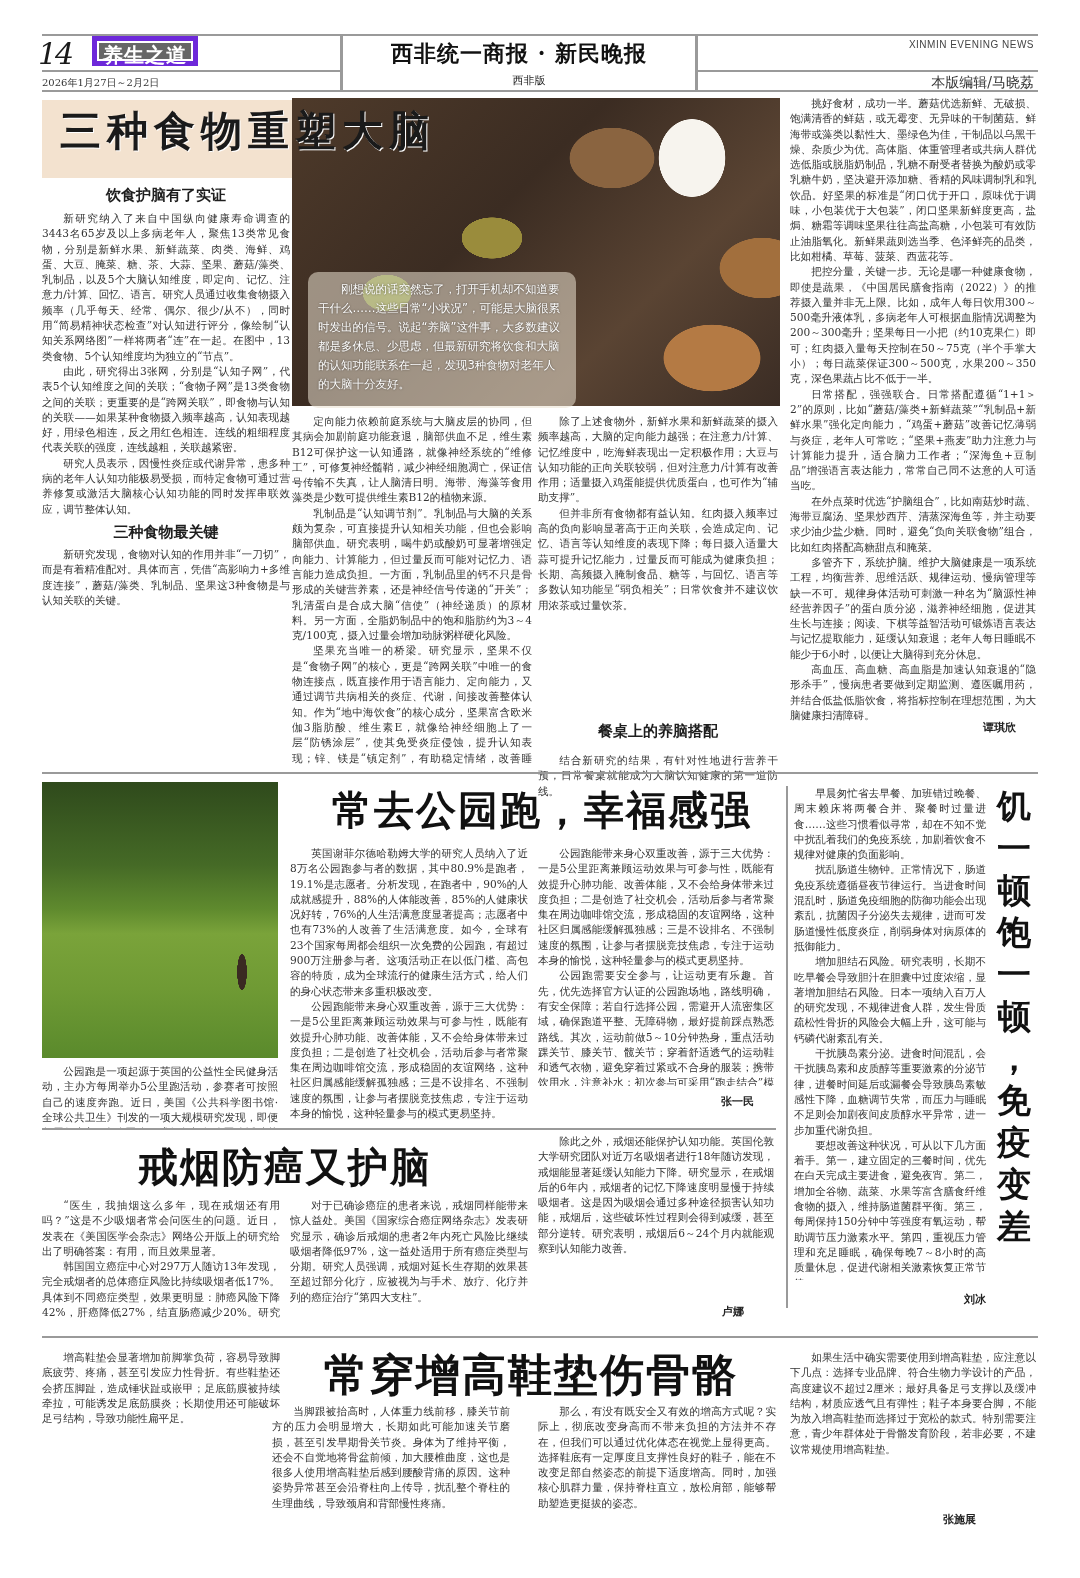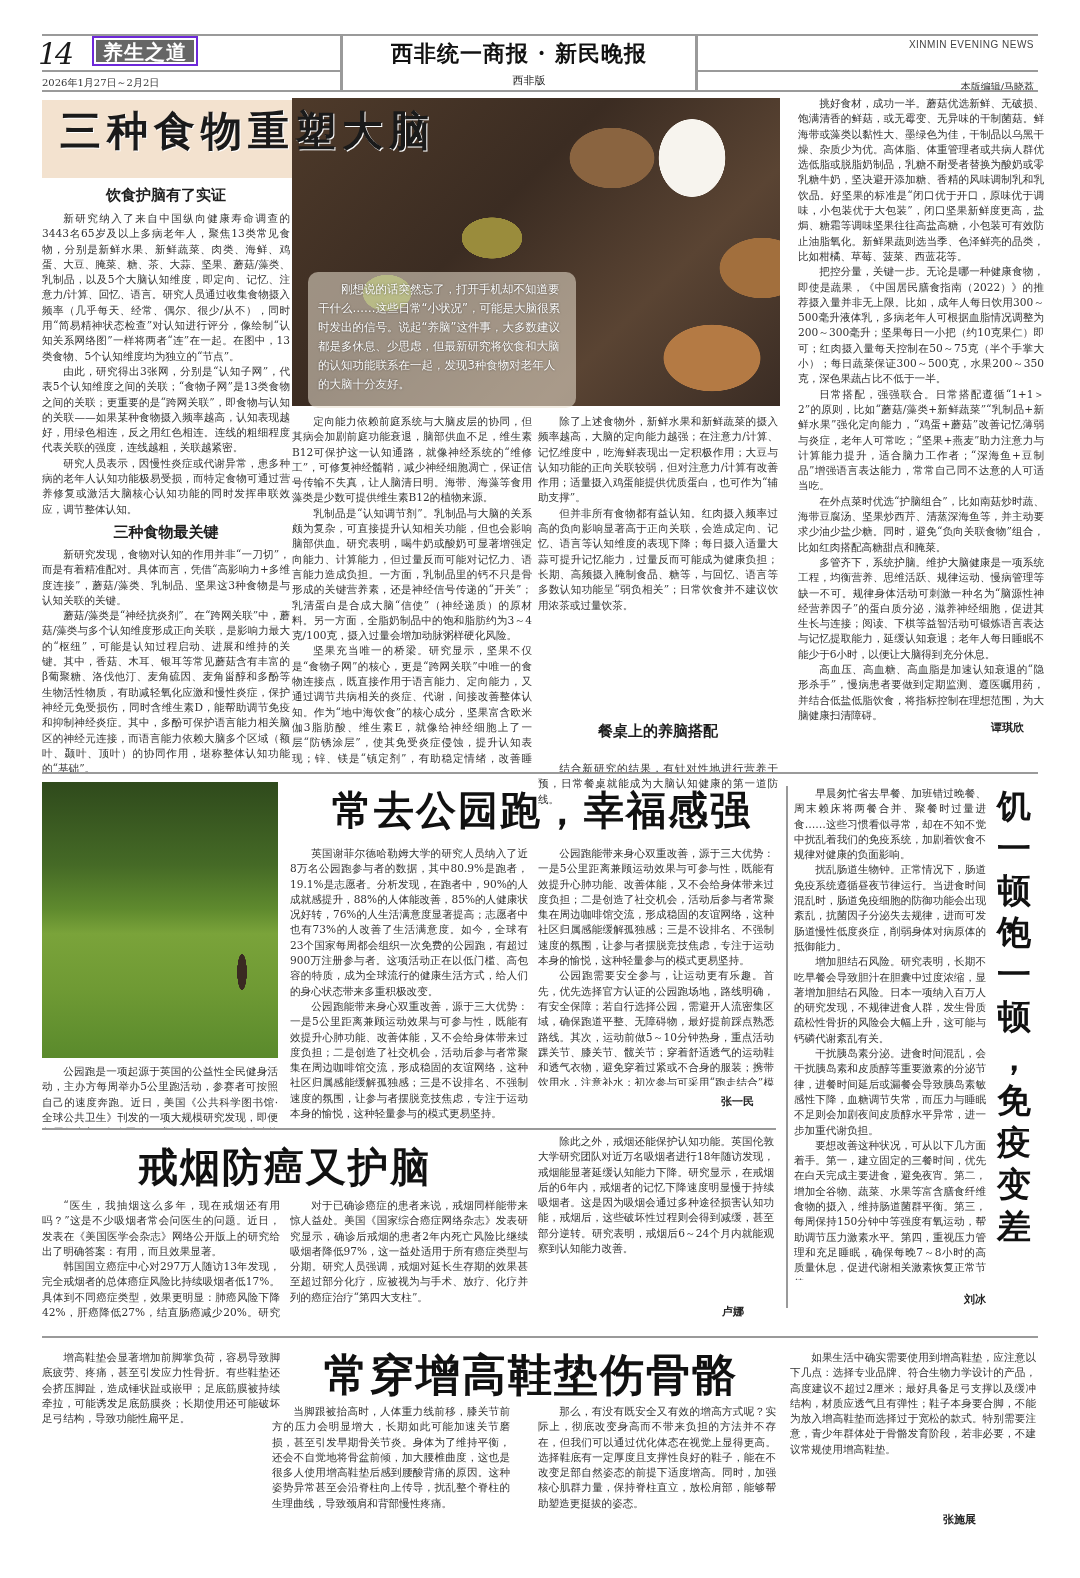--- a/index.html
+++ b/index.html
@@ -4,28 +4,28 @@
 <style>
   * { box-sizing: border-box; margin: 0; padding: 0; }
   html, body { width: 1080px; height: 1578px; background: #ffffff; overflow: hidden; }
   body { font-family: "DejaVu Serif", "Liberation Serif", serif; color: #2a2a2a; position: relative; }
 
   .abs { position: absolute; }
 
   
   .mast-line { position: absolute; height: 2px; background: #9a9a9a; }
   .page-num { left: 38px; top: 36px; font-family: "DejaVu Serif", serif; font-style: italic; font-size: 30px; color: #1a1a1a; letter-spacing: -2px; }
-  .section-box { left: 92px; top: 36px; width: 106px; height: 30px; border: 2px solid #6d28d9; padding: 2px; }
+  .section-box { left: 92px; top: 36px; width: 106px; height: 30px; border: 5px solid #6d28d9; padding: 2px; }
   .section-box span { display: block; width: 100%; height: 100%; background: #666; color: #fff; font-size: 20px; font-weight: bold; text-align: center; line-height: 24px; letter-spacing: 1px; }
   .date { left: 42px; top: 76px; font-size: 10px; color: #333; }
   .mast-center { left: 340px; top: 34px; width: 358px; height: 56px; border-left: 3px solid #9a9a9a; border-right: 3px solid #9a9a9a; text-align: center; }
   .mast-center .paper { font-size: 22px; font-weight: bold; letter-spacing: 1px; margin-top: 5px; color: #111; }
   .mast-center .edition { font-size: 11px; margin-top: 4px; color: #222; padding-left: 20px; }
   .en-name { right: 46px; top: 39px; font-family: "Liberation Sans", sans-serif; font-size: 10px; color: #444; letter-spacing: 0.5px; }
-  .editor { right: 46px; top: 80px; font-size: 10px; color: #333; }
+  .editor { right: 46px; top: 74px; font-size: 14px; color: #333; }
 
   
   .a1-banner { left: 42px; top: 100px; width: 250px; height: 78px; background: #f3e2cf; }
   .a1-title { left: 60px; top: 104px; font-size: 41px; font-weight: bold; color: #1a1a1a; letter-spacing: 6px; white-space: nowrap; z-index: 3; text-shadow: 1px 1px 0 #fff; }
   .photo-food { left: 292px; top: 98px; width: 488px; height: 308px;
      background:
        radial-gradient(ellipse 60px 70px at 400px 60px, #f7f4ee 0 55%, transparent 56%),
        radial-gradient(ellipse 40px 30px at 95px 195px, #7a8a2a 0 60%, transparent 61%),
        radial-gradient(ellipse 50px 34px at 200px 140px, #9a8c3c 0 60%, transparent 61%),
        radial-gradient(ellipse 70px 50px at 470px 170px, #a26f3d 0 60%, transparent 61%),
@@ -85,42 +85,41 @@
 <div class="abs" style="left:42px; top:186px; width:248px;">
   <div class="subhead" style="margin-bottom:6px;">饮食护脑有了实证</div>
   <div class="body-text">
     <p>新研究纳入了来自中国纵向健康寿命调查的3443名65岁及以上多病老年人，聚焦13类常见食物，分别是新鲜水果、新鲜蔬菜、肉类、海鲜、鸡蛋、大豆、腌菜、糖、茶、大蒜、坚果、蘑菇/藻类、乳制品，以及5个大脑认知维度，即定向、记忆、注意力/计算、回忆、语言。研究人员通过收集食物摄入频率（几乎每天、经常、偶尔、很少/从不），同时用“简易精神状态检查”对认知进行评分，像绘制“认知关系网络图”一样将两者“连”在一起。在图中，13类食物、5个认知维度均为独立的“节点”。</p>
     <p>由此，研究得出3张网，分别是“认知子网”，代表5个认知维度之间的关联；“食物子网”是13类食物之间的关联；更重要的是“跨网关联”，即食物与认知的关联——如果某种食物摄入频率越高，认知表现越好，用绿色相连，反之用红色相连。连线的粗细程度代表关联的强度，连线越粗，关联越紧密。</p>
     <p>研究人员表示，因慢性炎症或代谢异常，患多种病的老年人认知功能极易受损，而特定食物可通过营养修复或激活大脑核心认知功能的同时发挥串联效应，调节整体认知。</p>
   </div>
   <div class="subhead" style="margin:6px 0 5px;">三种食物最关键</div>
   <div class="body-text" style="height:230px; overflow:hidden;">
     <p>新研究发现，食物对认知的作用并非“一刀切”，而是有着精准配对。具体而言，凭借“高影响力+多维度连接”，蘑菇/藻类、乳制品、坚果这3种食物是与认知关联的关键。</p>
-    <p>蘑菇/藻类是“神经抗炎剂”。在“跨网关联”中，蘑菇/藻类与多个认知维度形成正向关联，是影响力最大的“枢纽”，可能是认知过程启动、进展和维持的关键。其中，香菇、木耳、银耳等常见蘑菇含有丰富的β葡聚糖、洛伐他汀、麦角硫因、麦角甾醇和多酚等生物活性物质，有助减轻氧化应激和慢性炎症，保护神经元免受损伤，同时含维生素D，能帮助调节免疫和抑制神经炎症。其中，多酚可保护语言能力相关脑区的神经元连接，而语言能力依赖大脑多个区域（额叶、颞叶、顶叶）的协同作用，堪称整体认知功能的“基础”。</p>
   </div>
 </div>
 
 <div class="abs body-text" style="left:292px; top:414px; width:240px; height:352px; overflow:hidden;">
   <p>定向能力依赖前庭系统与大脑皮层的协同，但其病会加剧前庭功能衰退，脑部供血不足，维生素B12可保护这一认知通路，就像神经系统的“维修工”，可修复神经髓鞘，减少神经细胞凋亡，保证信号传输不失真，让人脑清日明。海带、海藻等食用藻类是少数可提供维生素B12的植物来源。</p>
   <p>乳制品是“认知调节剂”。乳制品与大脑的关系颇为复杂，可直接提升认知相关功能，但也会影响脑部供血。研究表明，喝牛奶或酸奶可显著增强定向能力、计算能力，但过量反而可能对记忆力、语言能力造成负担。一方面，乳制品里的钙不只是骨形成的关键营养素，还是神经信号传递的“开关”；乳清蛋白是合成大脑“信使”（神经递质）的原材料。另一方面，全脂奶制品中的饱和脂肪约为3～4克/100克，摄入过量会增加动脉粥样硬化风险。</p>
   <p>坚果充当唯一的桥梁。研究显示，坚果不仅是“食物子网”的核心，更是“跨网关联”中唯一的食物连接点，既直接作用于语言能力、定向能力，又通过调节共病相关的炎症、代谢，间接改善整体认知。作为“地中海饮食”的核心成分，坚果富含欧米伽3脂肪酸、维生素E，就像给神经细胞上了一层“防锈涂层”，使其免受炎症侵蚀，提升认知表现；锌、镁是“镇定剂”，有助稳定情绪，改善睡眠，提高大脑代谢废物的清除效率，从而提高记忆和反应速度。</p>
 </div>
 
 <div class="abs" style="left:538px; top:414px; width:240px;">
   <div class="body-text" style="height:300px; overflow:hidden;">
     <p>除了上述食物外，新鲜水果和新鲜蔬菜的摄入频率越高，大脑的定向能力越强；在注意力/计算、记忆维度中，吃海鲜表现出一定积极作用；大豆与认知功能的正向关联较弱，但对注意力/计算有改善作用；适量摄入鸡蛋能提供优质蛋白，也可作为“辅助支撑”。</p>
     <p>但并非所有食物都有益认知。红肉摄入频率过高的负向影响显著高于正向关联，会造成定向、记忆、语言等认知维度的表现下降；每日摄入适量大蒜可提升记忆能力，过量反而可能成为健康负担；长期、高频摄入腌制食品、糖等，与回忆、语言等多数认知功能呈“弱负相关”；日常饮食并不建议饮用浓茶或过量饮茶。</p>
   </div>
-  <div class="subhead" style="margin:8px 0 20px;">餐桌上的养脑搭配</div>
+  <div class="subhead" style="margin:8px 0 12px;">餐桌上的养脑搭配</div>
   <div class="body-text">
     <p>结合新研究的结果，有针对性地进行营养干预，日常餐桌就能成为大脑认知健康的第一道防线。</p>
   </div>
 </div>
 
-<div class="abs" style="left:790px; top:96px; width:246px;margin-left:8px;">
+<div class="abs" style="left:790px; top:96px; width:246px;">
   <div class="body-text" style="height:640px; overflow:hidden;">
     <p>挑好食材，成功一半。蘑菇优选新鲜、无破损、饱满清香的鲜菇，或无霉变、无异味的干制菌菇。鲜海带或藻类以黏性大、墨绿色为佳，干制品以乌黑干燥、杂质少为优。高体脂、体重管理者或共病人群优选低脂或脱脂奶制品，乳糖不耐受者替换为酸奶或零乳糖牛奶，坚决避开添加糖、香精的风味调制乳和乳饮品。好坚果的标准是“闭口优于开口，原味优于调味，小包装优于大包装”，闭口坚果新鲜度更高，盐焗、糖霜等调味坚果往往高盐高糖，小包装可有效防止油脂氧化。新鲜果蔬则选当季、色泽鲜亮的品类，比如柑橘、草莓、菠菜、西蓝花等。</p>
     <p>把控分量，关键一步。无论是哪一种健康食物，即使是蔬果，《中国居民膳食指南（2022）》的推荐摄入量并非无上限。比如，成年人每日饮用300～500毫升液体乳，多病老年人可根据血脂情况调整为200～300毫升；坚果每日一小把（约10克果仁）即可；红肉摄入量每天控制在50～75克（半个手掌大小）；每日蔬菜保证300～500克，水果200～350克，深色果蔬占比不低于一半。</p>
     <p>日常搭配，强强联合。日常搭配遵循“1+1＞2”的原则，比如“蘑菇/藻类+新鲜蔬菜”“乳制品+新鲜水果”强化定向能力，“鸡蛋+蘑菇”改善记忆薄弱与炎症，老年人可常吃；“坚果+燕麦”助力注意力与计算能力提升，适合脑力工作者；“深海鱼+豆制品”增强语言表达能力，常常自己同不达意的人可适当吃。</p>
     <p>在外点菜时优选“护脑组合”，比如南菇炒时蔬、海带豆腐汤、坚果炒西芹、清蒸深海鱼等，并主动要求少油少盐少糖。同时，避免“负向关联食物”组合，比如红肉搭配高糖甜点和腌菜。</p>
     <p>多管齐下，系统护脑。维护大脑健康是一项系统工程，均衡营养、思维活跃、规律运动、慢病管理等缺一不可。规律身体活动可刺激一种名为“脑源性神经营养因子”的蛋白质分泌，滋养神经细胞，促进其生长与连接；阅读、下棋等益智活动可锻炼语言表达与记忆提取能力，延缓认知衰退；老年人每日睡眠不能少于6小时，以便让大脑得到充分休息。</p>
     <p>高血压、高血糖、高血脂是加速认知衰退的“隐形杀手”，慢病患者要做到定期监测、遵医嘱用药，并结合低盐低脂饮食，将指标控制在理想范围，为大脑健康扫清障碍。</p>
   </div>
   <div class="byline" style="margin-top:-16px; padding-right:20px;">谭琪欣</div>
 </div>

